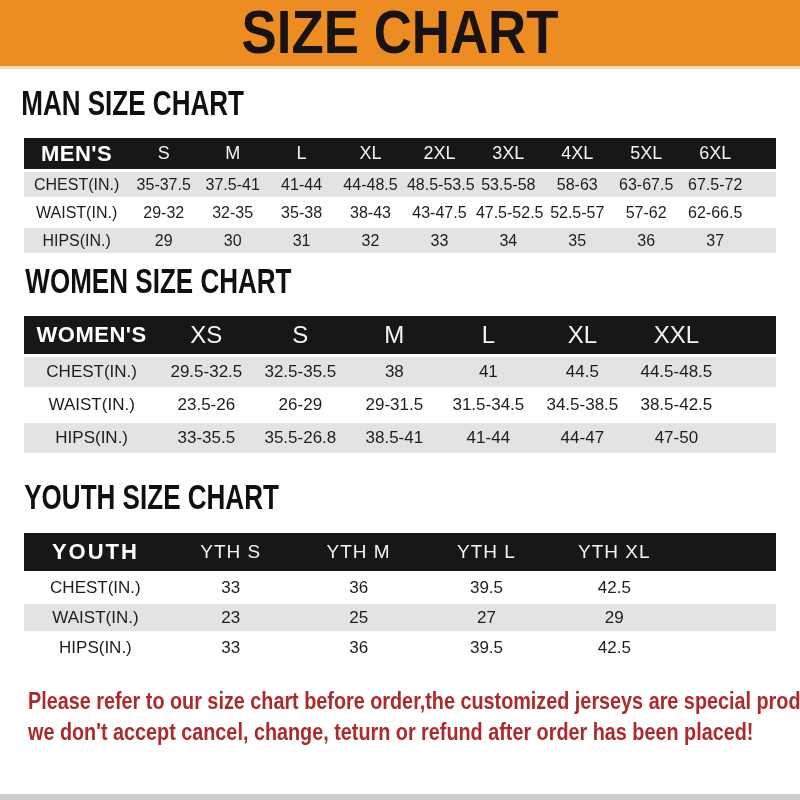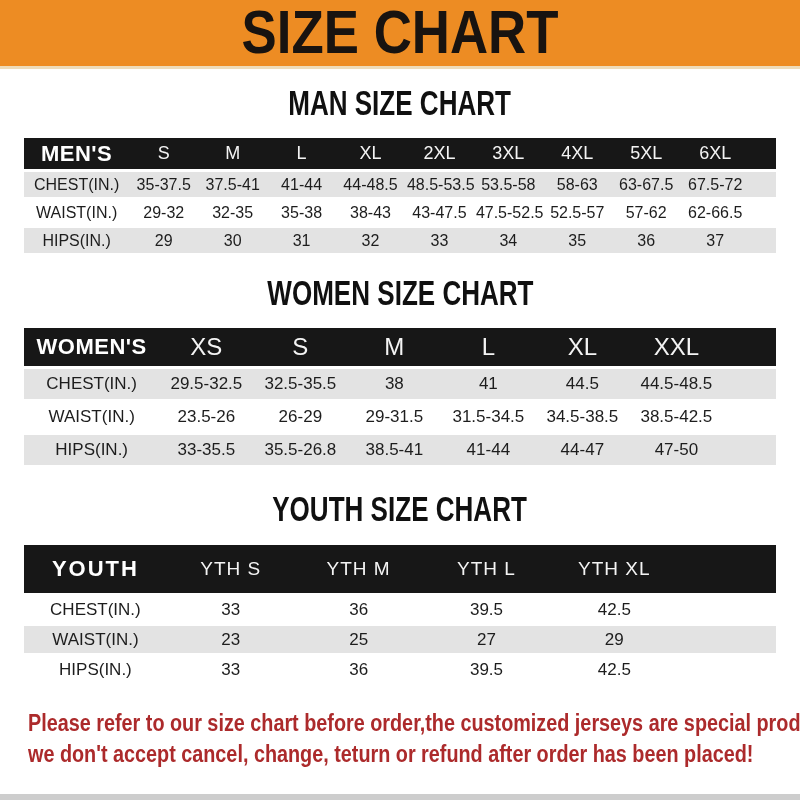--- a/index.html
+++ b/index.html
@@ -12,27 +12,27 @@
   .banner{
     height:66px;background:#ED8C23;border-bottom:3px solid #eedcba;
     display:flex;align-items:center;justify-content:center;
   }
   .banner-title{
     font-size:60px;font-weight:bold;color:#181310;line-height:1;
     display:inline-block;transform:scale(0.88,1.02);letter-spacing:0px;white-space:nowrap;
   }
   
   .section-title{
-    text-align:center;margin:0;color:#101010;font-weight:bold;
+    text-align:left;margin:0;color:#101010;font-weight:bold;
   }
   .section-title .condensed{
     display:inline-block;font-size:31px;transform:scale(0.84,1.12);white-space:nowrap;letter-spacing:0px;
   }
   .st-man{margin-top:17px;margin-bottom:13px;}
-  .st-women{margin-top:20px;margin-bottom:13px;}
+  .st-women{margin-top:8px;margin-bottom:13px;}
   .st-youth{margin-top:24px;margin-bottom:14px;}
   
   table.size-table{
     width:752px;margin:8px auto;border-collapse:separate;border-spacing:0 3px;
     table-layout:fixed;
   }
   table.size-table th, table.size-table td{
     text-align:center;vertical-align:middle;padding:0 2px;overflow:hidden;white-space:nowrap;
   }
   thead th{
@@ -50,21 +50,21 @@
   .t-men tbody td{height:25px;font-size:16px;}
   .t-men col.c-label{width:14%;}
   .t-men col.c-fill{width:3.5%;}
   
   .t-women thead th{height:38px;font-size:24px;}
   .t-women thead th.lbl{font-size:22px;letter-spacing:0.5px;}
   .t-women tbody td{height:30px;font-size:17px;}
   .t-women col.c-label{width:18%;}
   .t-women col.c-fill{width:7%;}
   
-  .t-youth thead th{height:48px;font-size:19px;letter-spacing:1px;}
+  .t-youth thead th{height:38px;font-size:19px;letter-spacing:1px;}
   .t-youth thead th.lbl{font-size:22px;letter-spacing:2px;}
   .t-youth tbody td{height:27px;font-size:17px;}
   .t-youth col.c-label{width:19%;}
   .t-youth col.c-fill{width:13%;}
   
   .footer{margin:22px 0 0 28px;color:#AC2A2B;}
   .footer-line{
     display:inline-block;font-size:22px;line-height:1.42;font-weight:bold;
     transform:scale(0.9,1.05);transform-origin:left center;white-space:nowrap;
   }

